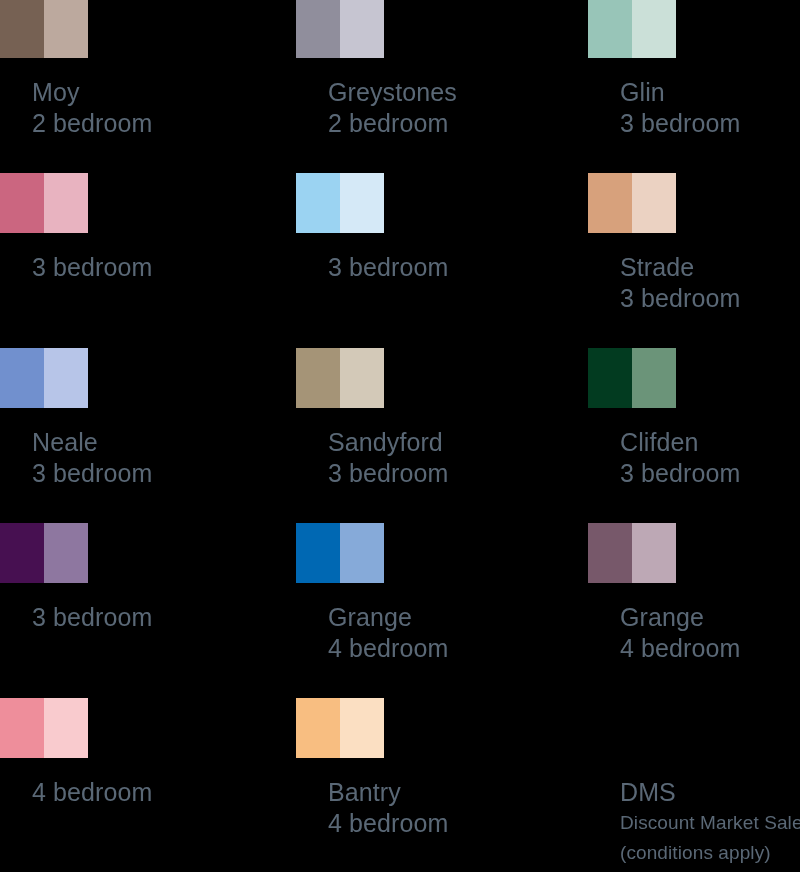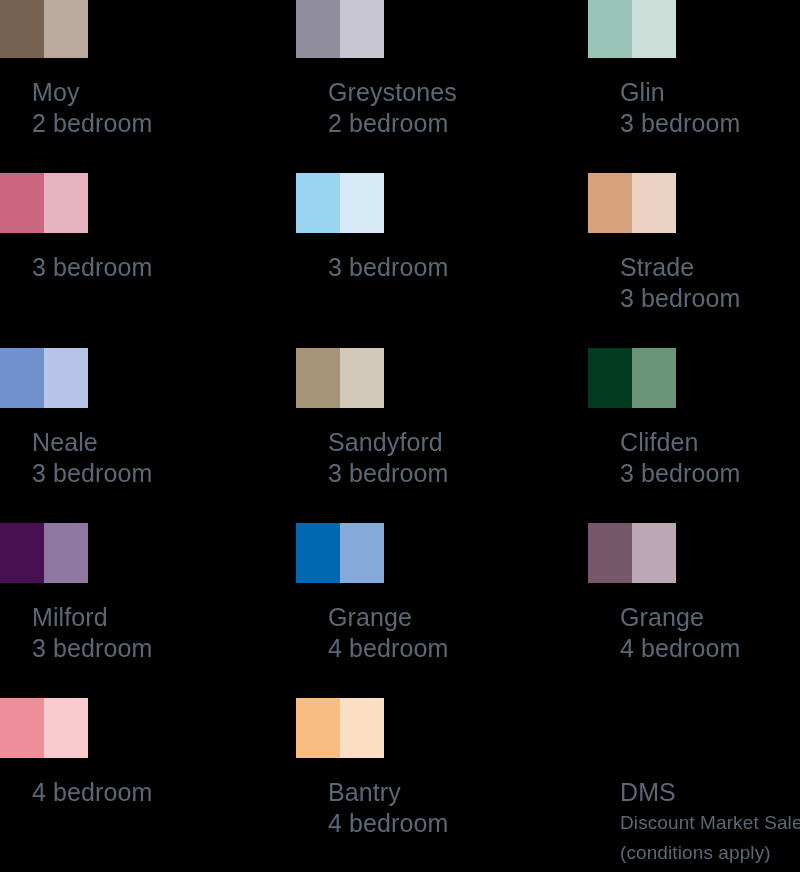--- a/index.html
+++ b/index.html
@@ -153,21 +153,20 @@
         <span class="item-name">Clifden</span>
         <span class="item-sub">3 bedroom</span>
       </div>
     </div>
     <div class="legend-item col-0 row-3">
       <div class="swatch">
         <div class="swatch-half" style="background: rgb(71, 16, 81);"></div>
         <div class="swatch-half" style="background: rgb(142, 119, 160);"></div>
       </div>
       <div class="item-labels">
-        <span class="item-name">Milford</span>
         <span class="item-sub">3 bedroom</span>
       </div>
     </div>
     <div class="legend-item col-1 row-3">
       <div class="swatch">
         <div class="swatch-half" style="background: rgb(0, 104, 179);"></div>
         <div class="swatch-half" style="background: rgb(134, 170, 217);"></div>
       </div>
       <div class="item-labels">
         <span class="item-name">Grange</span>

